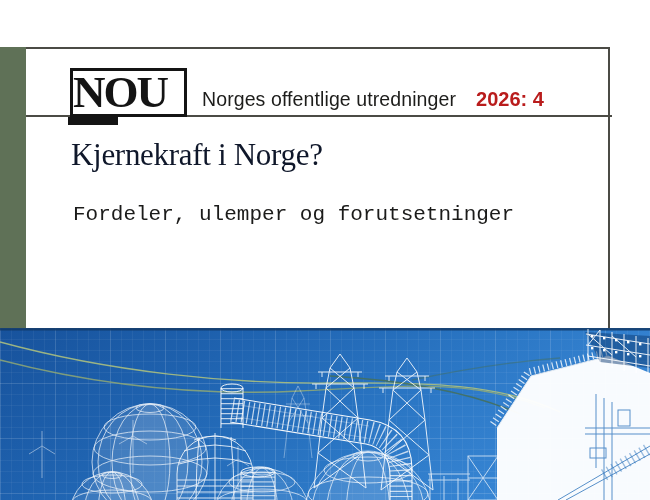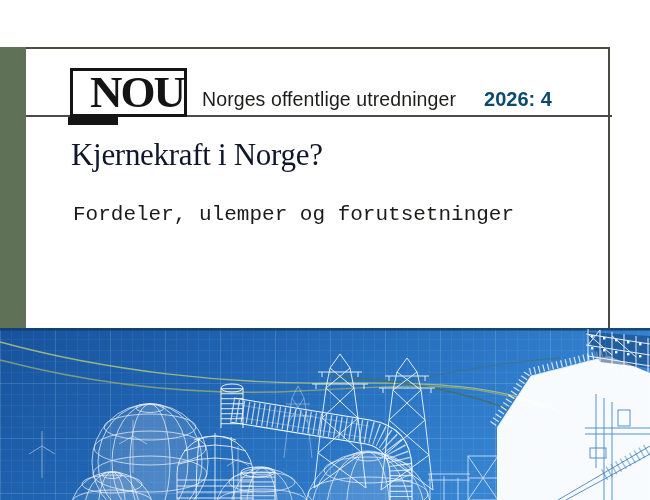--- a/index.html
+++ b/index.html
@@ -6,28 +6,28 @@
   body{width:650px;height:500px;overflow:hidden;background:#fff;
        font-family:"Liberation Sans",sans-serif;}
   .cover{position:absolute;left:0;top:0;width:650px;height:500px;background:#fff;}
 
   .frame{position:absolute;left:26px;top:47px;width:584px;height:281px;
          border-top:2px solid #4b4b45;border-right:2px solid #4b4b45;box-sizing:border-box;}
   .green-stripe{position:absolute;left:0;top:47px;width:26px;height:281px;background:#5f7157;}
   .header-rule{position:absolute;left:26px;top:115px;width:586px;height:2px;background:#4b4b45;}
 
   .nou-box{position:absolute;left:70px;top:68px;width:117px;height:49px;box-sizing:border-box;
-           border:3px solid #141414;background:#fff;display:flex;align-items:flex-end;justify-content:flex-end;}
+           border:3px solid #141414;background:#fff;display:flex;align-items:flex-end;justify-content:flex-start;}
   .nou-box span{font-family:"Liberation Serif",serif;font-weight:700;font-size:45px;
                 line-height:0.93;letter-spacing:-2px;color:#141414;}
   .nou-underline{position:absolute;left:68px;top:117px;width:50px;height:8px;background:#141414;}
 
-  .masthead-line{position:absolute;left:202px;top:88px;display:flex;gap:28px;align-items:baseline;}
+  .masthead-line{position:absolute;left:202px;top:88px;display:flex;gap:20px;align-items:baseline;}
   .series{font-size:19.5px;color:#1d1d1b;letter-spacing:0.1px;}
-  .issue-no{font-size:20px;font-weight:700;color:#0c4a6e;}
+  .issue-no{font-size:20px;font-weight:700;color:#b91c1c;}
 
   .title{position:absolute;left:71px;top:137px;font-family:"Liberation Serif",serif;
          font-size:31px;color:#0f172a;letter-spacing:-0.3px;}
   .subtitle{position:absolute;left:73px;top:203px;font-family:Liberation Mono, monospace;
             font-size:21px;color:#1b1b1a;}
 
   .blueprint{position:absolute;left:0;top:328px;width:650px;height:172px;display:block;}
 </style>
 </head>
 <body>

